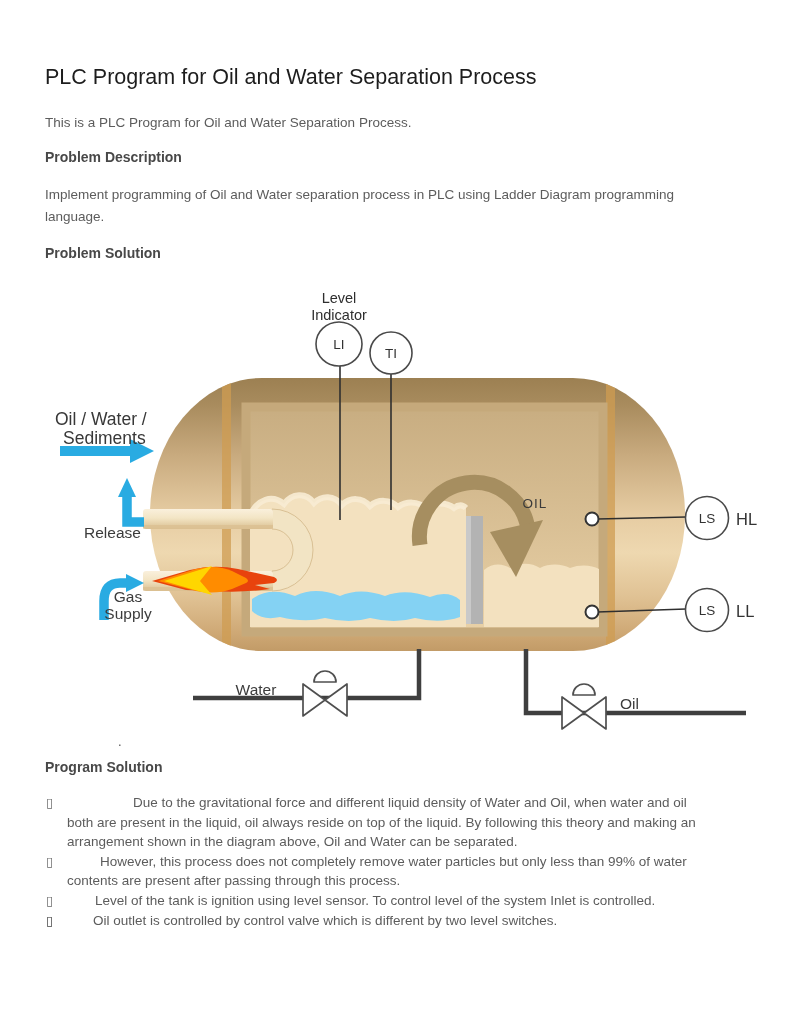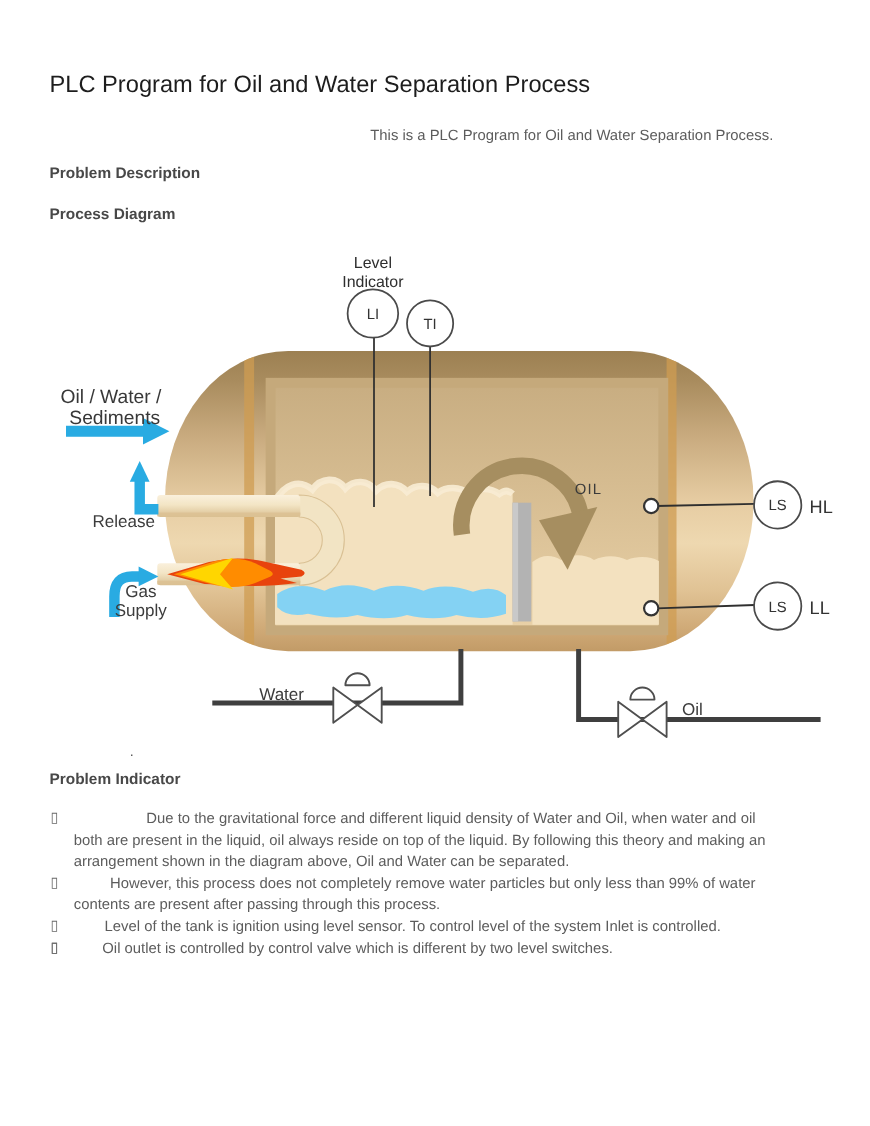--- a/index.html
+++ b/index.html
@@ -2,21 +2,21 @@
 <html><head>
 <meta charset="utf-8">
 <style>
   html,body{margin:0;padding:0;background:#ffffff;}
   .page{
     width:748px;height:1024px;box-sizing:border-box;
     padding:63px 45px 0 45px;background:#fff;
     font-family:"Liberation Sans",sans-serif;
   }
   h1.title{margin:0;font-weight:400;font-size:21.5px;line-height:28px;color:#1d1d1d;}
-  p.intro{margin:22px 0 0;font-size:13.5px;line-height:19px;color:#5c5c5c;text-align:right;}
+  p.intro{margin:22px 0 0;font-size:13.5px;line-height:19px;color:#5c5c5c;}
   h2.h{margin:13px 0 0;font-weight:700;font-size:14px;line-height:24px;color:#484848;}
   p.body{margin:15px 0 0;font-size:13.5px;line-height:22px;color:#5c5c5c;}
   svg.diagram{display:block;margin:16px 0 0 -45px;}
   h2.h.sol{margin-top:4px;}
   ul.sol-list{margin:14px 0 0;padding:0;list-style:none;font-size:13.5px;line-height:19.6px;color:#5c5c5c;}
   ul.sol-list li{position:relative;padding-left:22px;}
   ul.sol-list .bullet{position:absolute;left:1px;top:0;text-indent:0;color:#6a6a6a;font-family:"DejaVu Sans",sans-serif;font-size:13px;}
   li.i1{text-indent:66px;} li.i2{text-indent:33px;} li.i3{text-indent:28px;}
   li.i4{text-indent:36px;} li.i5{text-indent:26px;}
   
@@ -32,22 +32,23 @@
 </head>
 <body>
 
 <div class="page">
 
   <h1 class="title">PLC Program for Oil and Water Separation Process</h1>
 
   <p class="intro">This is a PLC Program for Oil and Water Separation Process.</p>
 
   <h2 class="h">Problem Description</h2>
+  <p class="body">Implement programming of Oil and Water separation process in PLC using Ladder Diagram programming language.</p>
 
-  <h2 class="h">Process Diagram</h2>
+  <h2 class="h">Problem Solution</h2>
 
   <svg class="diagram" width="791" height="470" viewBox="0 280 791 470" xmlns="http://www.w3.org/2000/svg">
     <defs>
       <linearGradient id="tankG" x1="0" y1="0" x2="0" y2="1">
         <stop offset="0" stop-color="#9c8052"></stop>
           <stop offset="0.1" stop-color="#a98c5e"></stop>
         <stop offset="0.28" stop-color="#c8aa7e"></stop>
           <stop offset="0.5" stop-color="#e6cca2"></stop>
         <stop offset="0.64" stop-color="#eed8b0"></stop>
           <stop offset="0.8" stop-color="#e0c294"></stop>
@@ -151,21 +152,21 @@
     <text class="oil-in" x="535" y="507" text-anchor="middle">OIL</text>
     <text class="inst" x="707" y="522" text-anchor="middle">LS</text>
     <text class="inst" x="707" y="614" text-anchor="middle">LS</text>
     <text class="hl" x="736" y="524">HL</text>
     <text class="hl" x="736" y="616">LL</text>
     <text class="lbl15" x="256" y="694" text-anchor="middle">Water</text>
     <text class="lbl15" x="620" y="708">Oil</text>
     <text class="dot" x="118" y="745">.</text>
   </svg>
 
-  <h2 class="h sol">Problem Indicator</h2>
+  <h2 class="h sol">Program Solution</h2>
 
   <ul class="sol-list">
     <li class="i1"><span class="bullet">▯</span><span>Due to the gravitational force and different liquid density of Water and Oil, when water and oil both are present in the liquid, oil always reside on top of the liquid. By following this theory and making an arrangement shown in the diagram above, Oil and Water can be separated.</span></li>
     <li class="i2"><span class="bullet">▯</span><span>However, this process does not completely remove water particles but only less than 99% of water contents are present after passing through this process.</span></li>
     <li class="i3"><span class="bullet">▯</span><span>Level of the tank is ignition using level sensor. To control level of the system Inlet is controlled.</span></li>
     <li class="i4"><span class="bullet">▯</span></li>
     <li class="i5"><span class="bullet">▯</span><span>Oil outlet is controlled by control valve which is different by two level switches.</span></li>
   </ul>
 
 </div>

